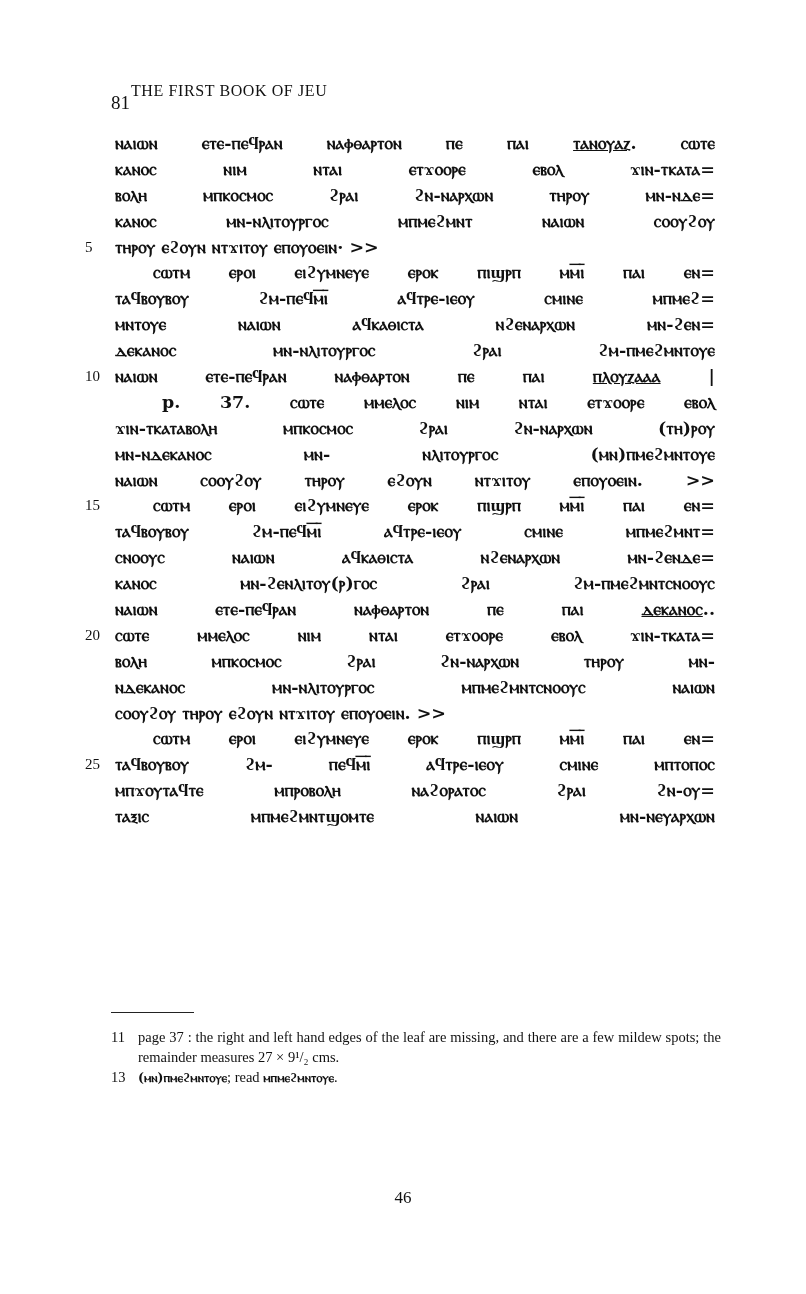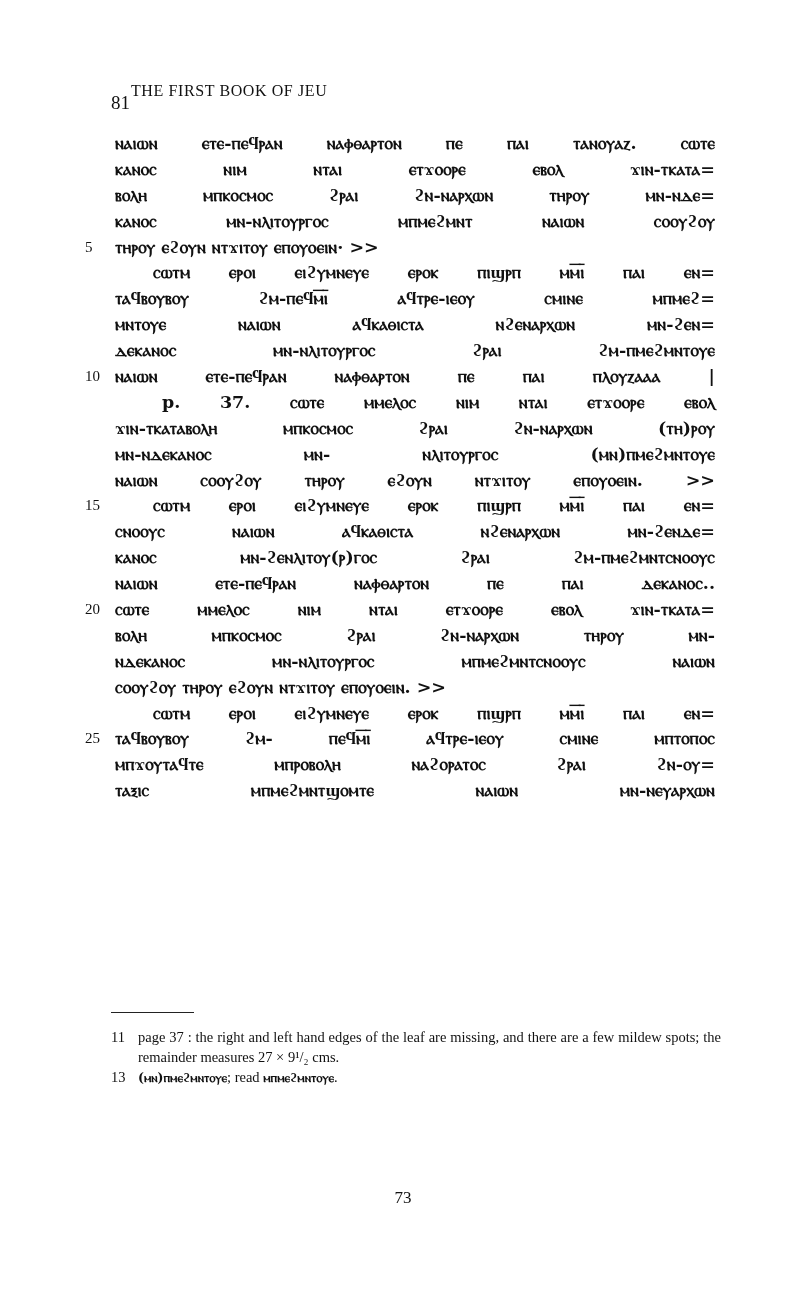--- a/index.html
+++ b/index.html
@@ -8,21 +8,21 @@
   .running-head { position: absolute; top: 80px; left: 111px; width: 610px; height: 26px; }
   .folio { position: absolute; left: 0; top: 0; font-family: "Liberation Serif", serif; font-size: 19px; margin-top: 12px; }
   .book-title { position: absolute; left: 0; right: 0; top: 2px; text-align: left; font-family: "Liberation Serif", serif; font-size: 16px; letter-spacing: 0.6px; padding-left: 20px; }
   .coptic-body { position: absolute; top: 131px; left: 0; width: 806px; }
   .line { position: relative; height: 25.9px; line-height: 25.9px; font-family: "DejaVu Serif", serif; font-weight: bold; font-size: 17.5px; white-space: nowrap; }
   .line .text { position: absolute; left: 115px; width: 600px; text-align: justify; text-align-last: justify; }
   .line.last .text { text-align-last: left; }
   .line.indent .text { left: 153px; width: 562px; }
   .line.indent-p .text { left: 162px; width: 553px; }
   .line .num { position: absolute; left: 85px; font-family: "Liberation Serif", serif; font-weight: normal; font-size: 15px; }
-  .u { }
+  .u { text-decoration: underline; }
   .rule { position: absolute; top: 1012px; left: 111px; width: 83px; border-top: 1px solid #222; }
   .footnotes { position: absolute; top: 1027px; left: 111px; width: 610px; font-family: "Liberation Serif", serif; font-size: 14.5px; line-height: 20px; }
   .fn { position: relative; padding-left: 27px; text-align: justify; }
   .fn .fn-num { position: absolute; left: 0; top: 0; }
   .fn .coptic { font-family: "DejaVu Serif", serif; font-weight: bold; font-size: 12.5px; }
   .page-number { position: absolute; top: 1188px; left: 0; width: 806px; text-align: center; font-family: "Liberation Serif", serif; font-size: 17px; }
 </style>
 </head>
 <body>
 
@@ -89,20 +89,24 @@
       <div class="line">
         <span class="num"></span>
         <span class="text"><span>ⲛⲁⲓⲱⲛ ⲥⲟⲟⲩϩⲟⲩ ⲧⲏⲣⲟⲩ ⲉϩⲟⲩⲛ ⲛⲧϫⲓⲧⲟⲩ ⲉⲡⲟⲩⲟⲉⲓⲛ. &gt;&gt;</span><span class="u"></span><span></span></span>
       </div>
       <div class="line indent">
         <span class="num">15</span>
         <span class="text"><span>ⲥⲱⲧⲙ ⲉⲣⲟⲓ ⲉⲓϩⲩⲙⲛⲉⲩⲉ ⲉⲣⲟⲕ ⲡⲓϣⲣⲡ ⲙⲙ̅ⲓ̅ ⲡⲁⲓ ⲉⲛ=</span><span class="u"></span><span></span></span>
       </div>
       <div class="line">
         <span class="num"></span>
+        <span class="text"><span>ⲧⲁϥⲃⲟⲩⲃⲟⲩ ϩⲙ-ⲡⲉϥⲙ̅ⲓ̅ ⲁϥⲧⲣⲉ-ⲓⲉⲟⲩ ⲥⲙⲓⲛⲉ ⲙⲡⲙⲉϩⲙⲛⲧ=</span><span class="u"></span><span></span></span>
+      </div>
+      <div class="line">
+        <span class="num"></span>
         <span class="text"><span>ⲥⲛⲟⲟⲩⲥ ⲛⲁⲓⲱⲛ ⲁϥⲕⲁⲑⲓⲥⲧⲁ ⲛϩⲉⲛⲁⲣⲭⲱⲛ ⲙⲛ-ϩⲉⲛⲇⲉ=</span><span class="u"></span><span></span></span>
       </div>
       <div class="line">
         <span class="num"></span>
         <span class="text"><span>ⲕⲁⲛⲟⲥ ⲙⲛ-ϩⲉⲛⲗⲓⲧⲟⲩ(ⲣ)ⲅⲟⲥ ϩⲣⲁⲓ ϩⲙ-ⲡⲙⲉϩⲙⲛⲧⲥⲛⲟⲟⲩⲥ</span><span class="u"></span><span></span></span>
       </div>
       <div class="line">
         <span class="num"></span>
         <span class="text"><span>ⲛⲁⲓⲱⲛ ⲉⲧⲉ-ⲡⲉϥⲣⲁⲛ ⲛⲁⲫⲑⲁⲣⲧⲟⲛ ⲡⲉ ⲡⲁⲓ </span><span class="u">ⲇⲉⲕⲁⲛⲟⲥ</span><span>..</span></span>
       </div>
@@ -146,14 +150,14 @@
     <div class="fn">
       <span class="fn-num">11</span>
       <span>page 37 : the right and left hand edges of the leaf are missing, and there are a few mildew spots; the remainder measures 27 × 9¹/₂ cms.</span>
     </div>
     <div class="fn">
       <span class="fn-num">13</span>
       <span class="coptic">(ⲙⲛ)ⲡⲙⲉϩⲙⲛⲧⲟⲩⲉ</span><span>; read </span><span class="coptic">ⲙⲡⲙⲉϩⲙⲛⲧⲟⲩⲉ</span><span>.</span>
     </div>
   </div>
 
-  <div class="page-number">73</div>
+  <div class="page-number">46</div>
 </div>
 
 </body></html>

